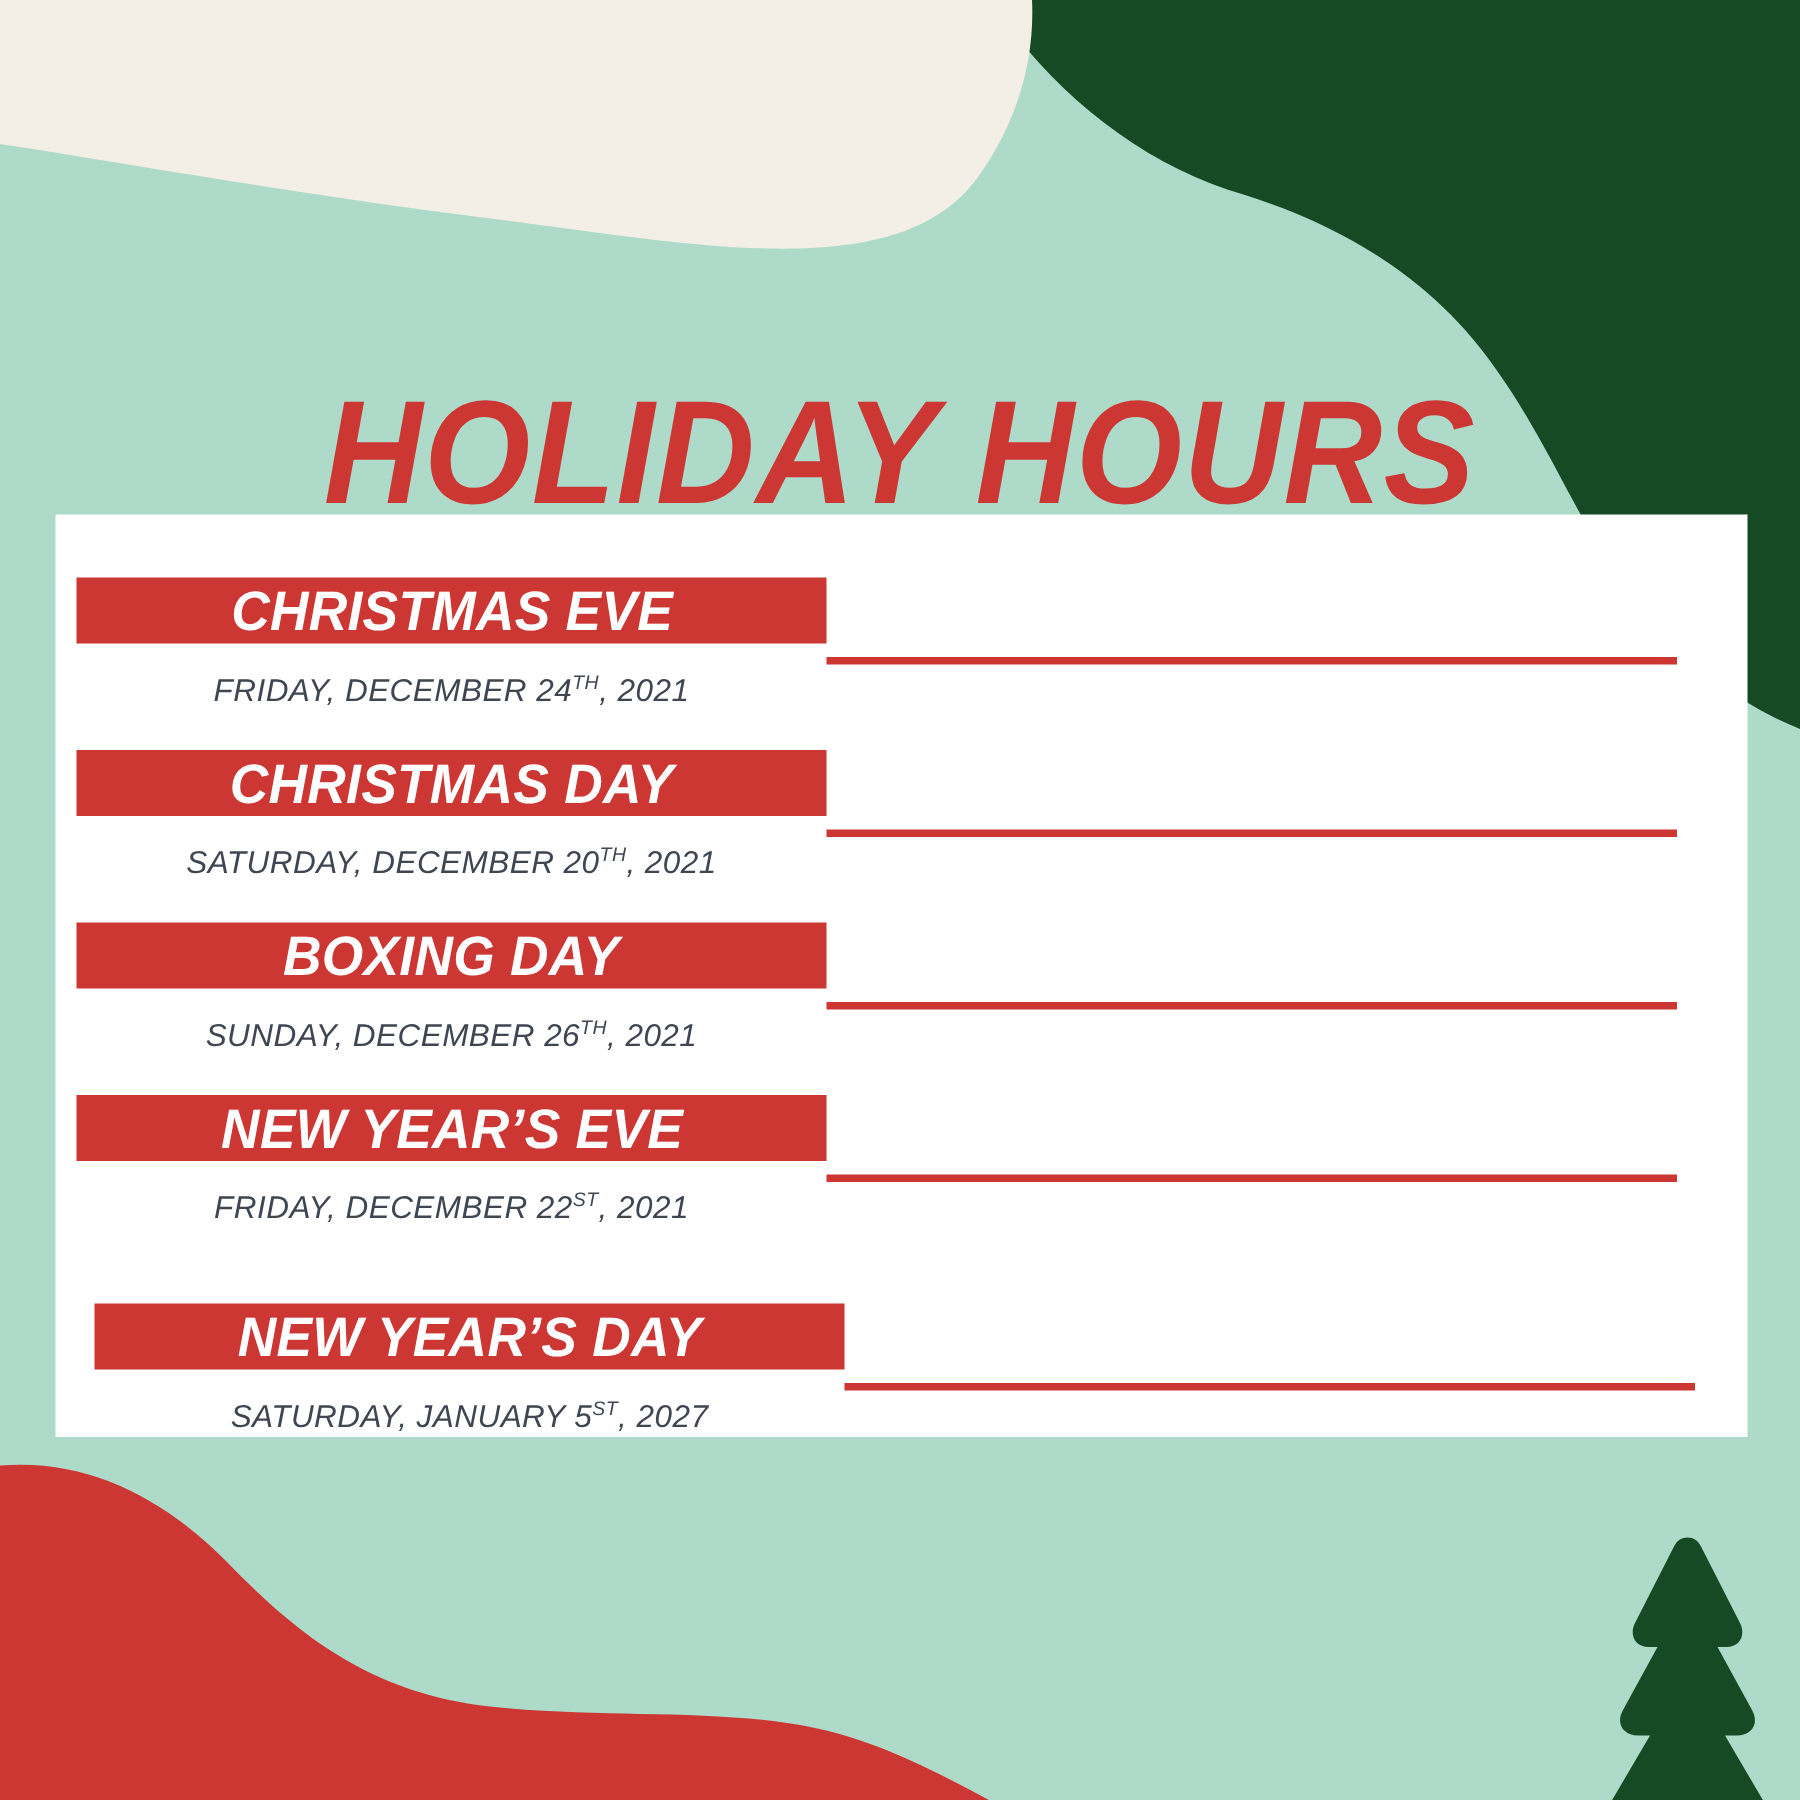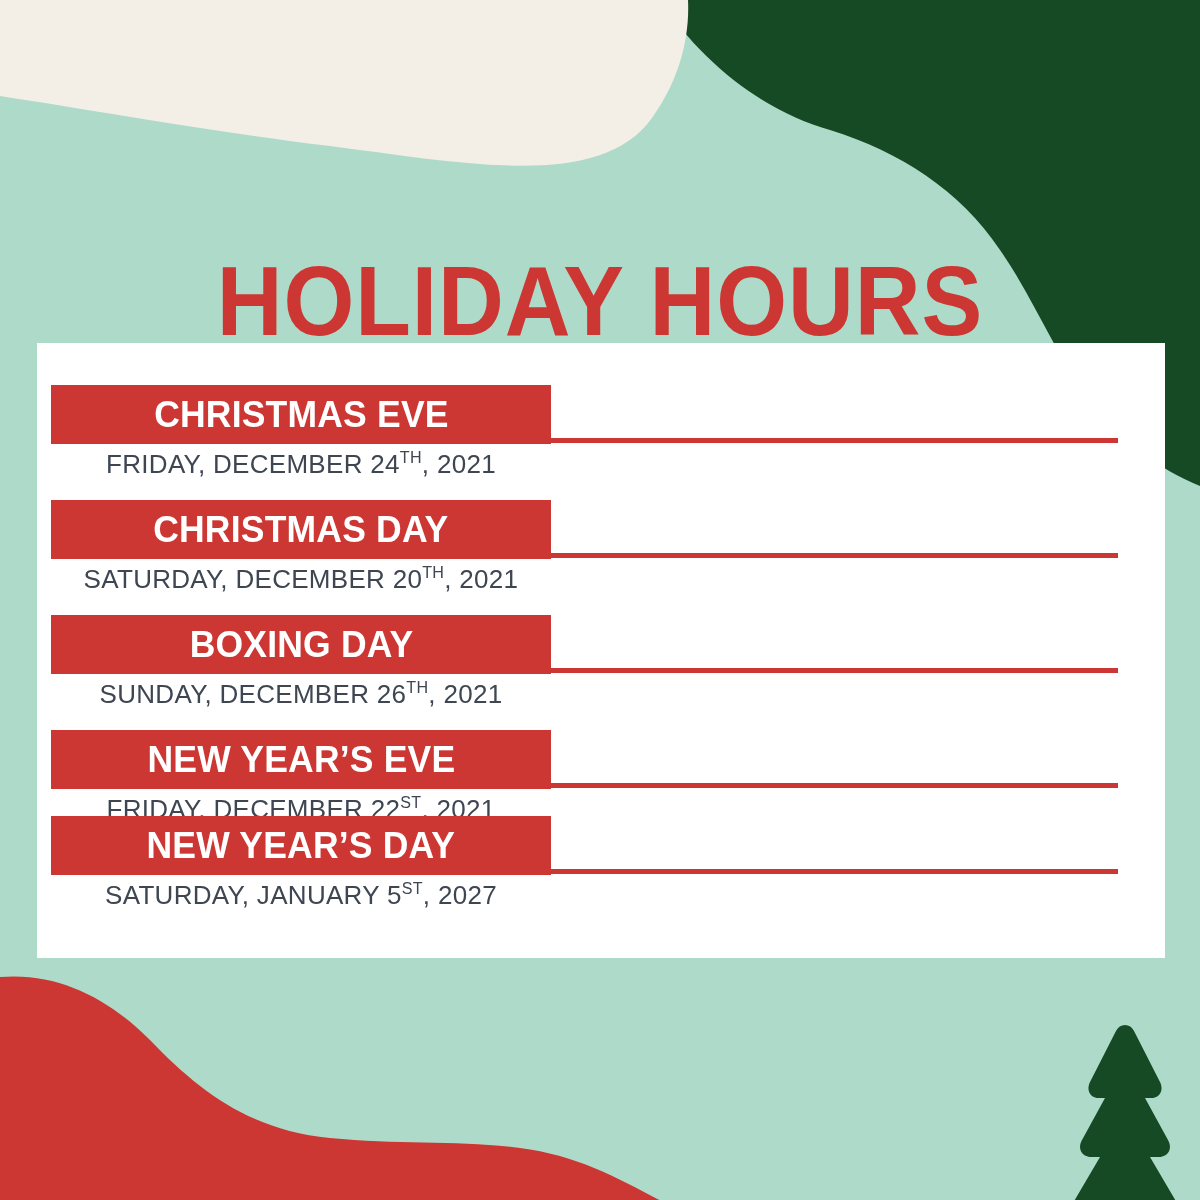--- a/index.html
+++ b/index.html
@@ -12,20 +12,21 @@
     font-family: "Liberation Sans", sans-serif;
     overflow: hidden;
   }
 
   #poster {
     position: relative;
     width: 1200px;
     height: 1200px;
     background: #fef9c3;
     overflow: hidden;
+    font-style: italic;
   }
 
   
   #bg-art {
     position: absolute;
     inset: 0;
     width: 1200px;
     height: 1200px;
     display: block;
   }
@@ -68,29 +69,29 @@
   .row {
     position: absolute;
     left: 0;
     width: 1128px;
     height: 115px;
   }
   .row.r0 { top: 42px;  }
   .row.r1 { top: 157px; }
   .row.r2 { top: 272px; }
   .row.r3 { top: 387px; }
-  .row.r4 { top: 473px; }
+  .row.r4 { top: 526px; margin-left: 12px; }
 
   
   .row-banner {
     position: absolute;
     left: 14px;
     top: 0;
     width: 500px;
-    height: 59px;
+    height: 44px;
     background: #CC3734;
     display: flex;
     align-items: center;
     justify-content: center;
     box-sizing: border-box;
     padding: 0 18px;
   }
 
   .row-label {
     color: #FFFFFF;
@@ -113,21 +114,21 @@
   }
 
   
   .row-date {
     position: absolute;
     left: 14px;
     top: 63px;
     width: 500px;
     text-align: center;
     color: #3E4652;
-    font-size: 26px;
+    font-size: 21px;
     font-weight: normal;
     letter-spacing: 0.3px;
     line-height: 1.25;
     white-space: nowrap;
   }
   .row-date sup {
     font-size: 0.62em;
     vertical-align: super;
     line-height: 0;
   }

